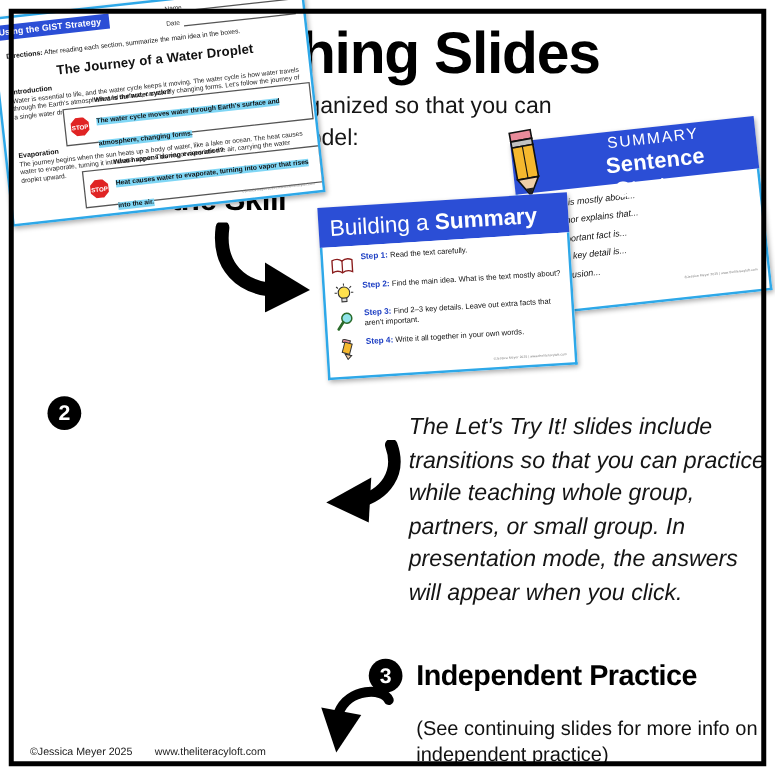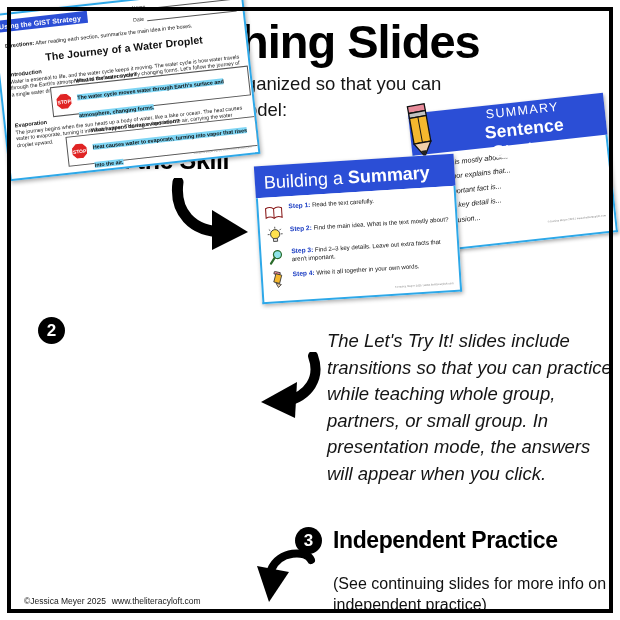--- a/index.html
+++ b/index.html
@@ -302,21 +302,21 @@
 
   
   #footer {
     position: absolute;
     left: 24px;
     bottom: 14px;
     font-size: 8.5px;
     color: #1a1a1a;
     z-index: 55;
     display: flex;
-    gap: 6px;
+    gap: 18px;
   }
 </style>
 </head>
 <body>
 
 <div id="page">
 
   <div id="frame"></div>
 
   <div id="title">Teaching Slides</div>

